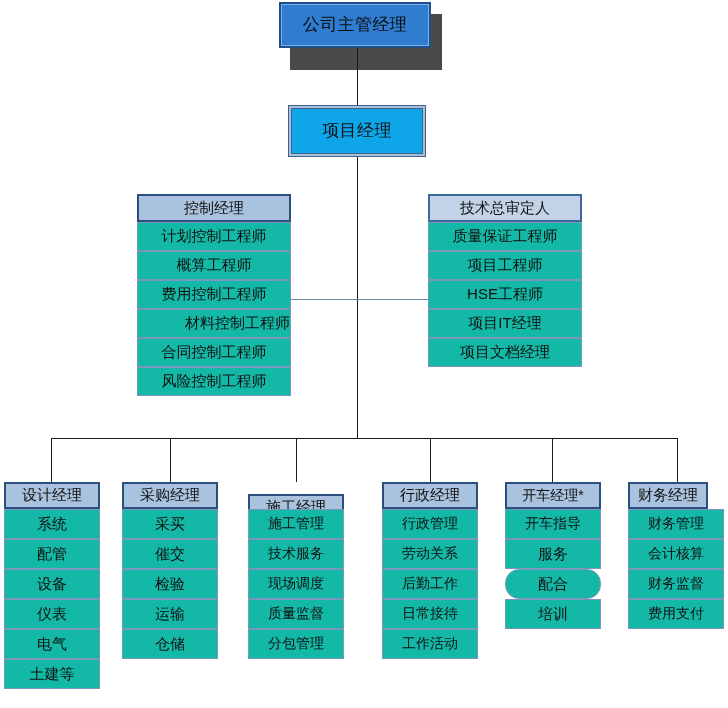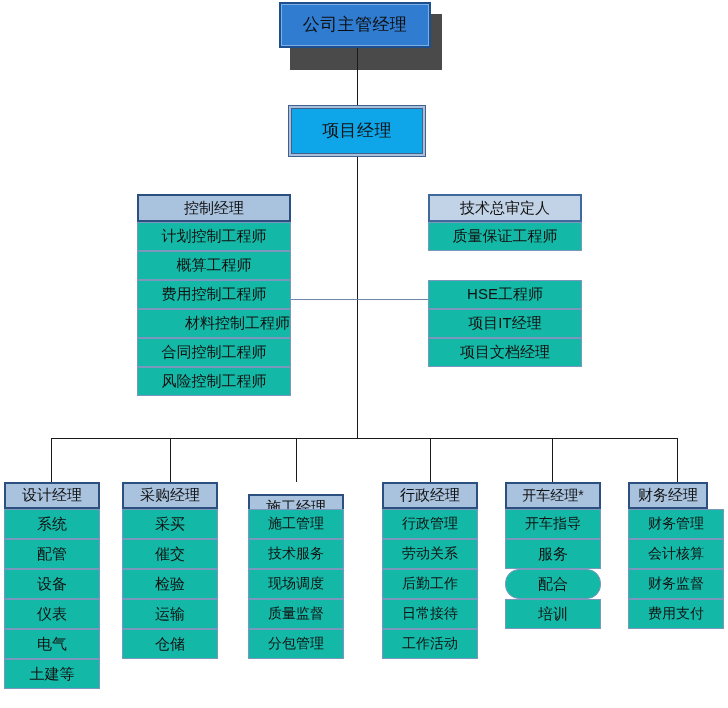--- a/index.html
+++ b/index.html
@@ -117,20 +117,21 @@
   <div class="cell head" style="left:137px; top:194px; width:154px; height:28px;">控制经理</div>
   <div class="cell" style="left:137px; top:222px; width:154px; height:29px;">计划控制工程师</div>
   <div class="cell" style="left:137px; top:251px; width:154px; height:29px;">概算工程师</div>
   <div class="cell" style="left:137px; top:280px; width:154px; height:29px;">费用控制工程师</div>
   <div class="cell" style="left:137px; top:309px; width:154px; height:29px;padding-left:47px;">材料控制工程师</div>
   <div class="cell" style="left:137px; top:338px; width:154px; height:29px;">合同控制工程师</div>
   <div class="cell" style="left:137px; top:367px; width:154px; height:29px;">风险控制工程师</div>
 
   <div class="cell head-soft" style="left:428px; top:194px; width:154px; height:28px;">技术总审定人</div>
   <div class="cell" style="left:428px; top:222px; width:154px; height:29px;">质量保证工程师</div>
+  <div class="cell" style="left:428px; top:251px; width:154px; height:29px;">项目工程师</div>
   <div class="cell" style="left:428px; top:280px; width:154px; height:29px;">HSE工程师</div>
   <div class="cell" style="left:428px; top:309px; width:154px; height:29px;">项目IT经理</div>
   <div class="cell" style="left:428px; top:338px; width:154px; height:29px;">项目文档经理</div>
 
   <div class="conn h" style="left:51px; top:438px; width:627px; height:1px;"></div>
 
   <div class="conn v" style="left:51px; top:438px; width:1px; height:44px;"></div>
   <div class="conn v" style="left:170px; top:438px; width:1px; height:44px;"></div>
   <div class="conn v" style="left:296px; top:438px; width:1px; height:44px;"></div>
   <div class="conn v" style="left:430px; top:438px; width:1px; height:44px;"></div>

